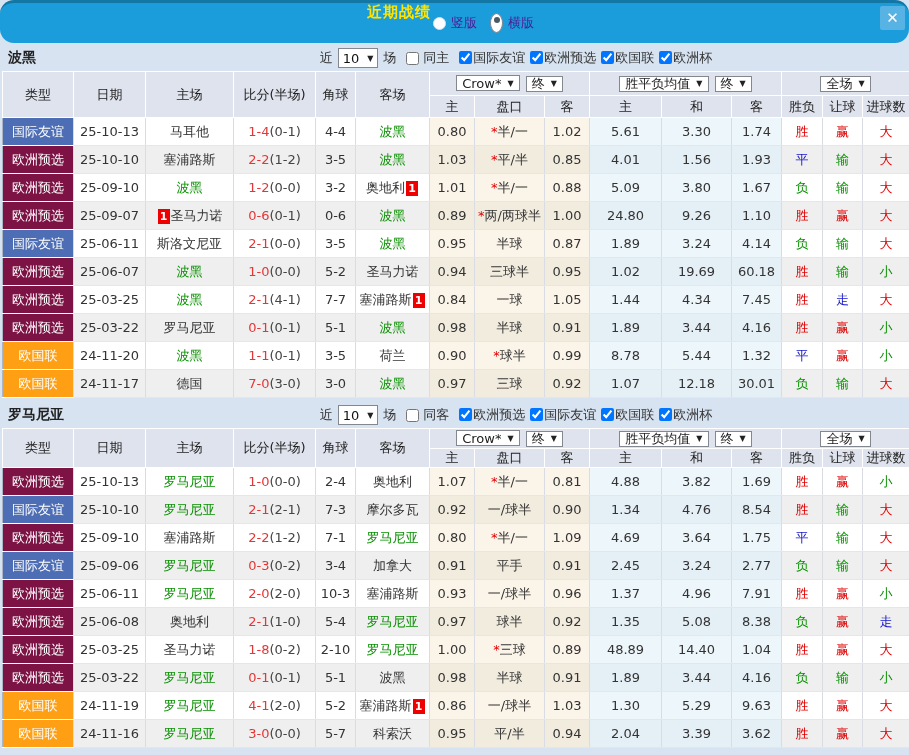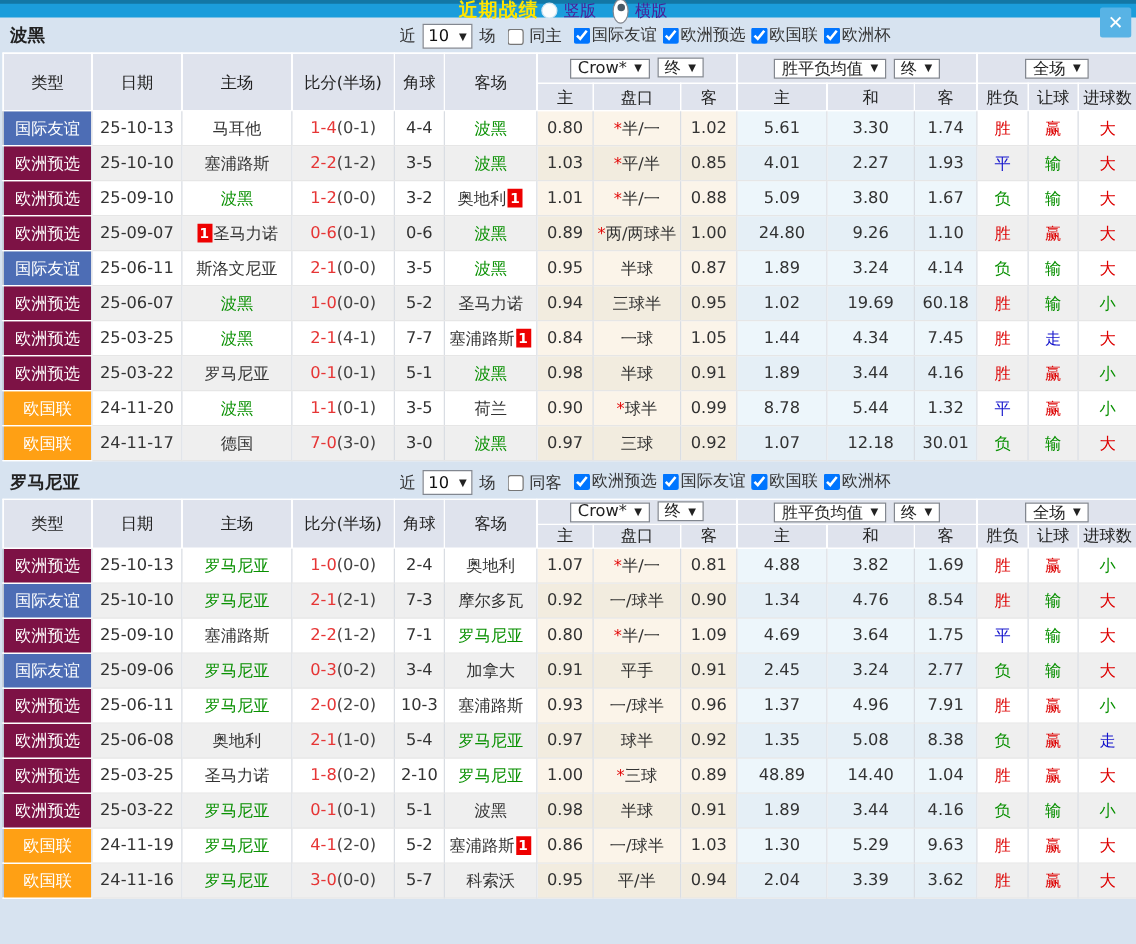--- a/index.html
+++ b/index.html
@@ -5,23 +5,24 @@
   * { margin:0; padding:0; box-sizing:border-box; }
   html,body { width:909px; height:755px; overflow:hidden; }
   body {
     font-family:"DejaVu Sans","Liberation Sans",sans-serif;
     background:#d7e3f0;
     font-size:13px;
     color:#333;
   }
   
   .topbar {
-    height:14px; background:#1b9ddb; border-top:3px solid #1377a5;
-    position:relative; display:flex; align-items:center; justify-content:center;
+    height:43px; background:#1b9ddb; border-top:3px solid #1377a5;
+    position:relative; display:flex; justify-content:center;
     color:#fff;
+    border-radius:14px;
   }
   .topbar .title { color:#ffe400; font-weight:bold; font-size:15px; letter-spacing:1px; }
   .radio-group { display:flex; align-items:center; gap:5px; margin-left:2px; }
   .radio { width:13px; height:13px; border-radius:50%; background:#fdfdfd; display:inline-block; border:1px solid #cfe4f2; position:relative; }
   .radio.sel::after { content:""; position:absolute; left:3px; top:3px; width:6px; height:6px; border-radius:50%; background:#4a5a66; }
   .radio-label { color:#4c1d95; font-size:13px; margin-right:8px; }
   .close-btn {
     position:absolute; right:4px; top:3px; width:25px; height:24px;
     background:#58b3e5; color:#fff; font-weight:bold; font-size:15px;
     display:flex; align-items:center; justify-content:center; cursor:pointer; border-radius:2px;
@@ -218,21 +219,21 @@
             <td class="type" style="background-color: rgb(125, 18, 69);">欧洲预选</td>
             <td>25-10-10</td>
             <td><span>塞浦路斯</span></td>
             <td><span class="score">2-2</span><span class="half">(1-2)</span></td>
             <td>3-5</td>
             <td><span class="focus">波黑</span></td>
             <td class="cream">1.03</td>
             <td class="cream"><span class="star">*</span><span>平/半</span></td>
             <td class="cream">0.85</td>
             <td class="lblue">4.01</td>
-            <td class="lblue">2.27</td>
+            <td class="lblue">1.56</td>
             <td class="lblue">1.93</td>
             <td class="res-blue">平</td>
             <td class="res-green">输</td>
             <td class="res-red">大</td>
           </tr>
           <tr>
             <td class="type" style="background-color: rgb(125, 18, 69);">欧洲预选</td>
             <td>25-09-10</td>
             <td><span class="focus">波黑</span></td>
             <td><span class="score">1-2</span><span class="half">(0-0)</span></td>

